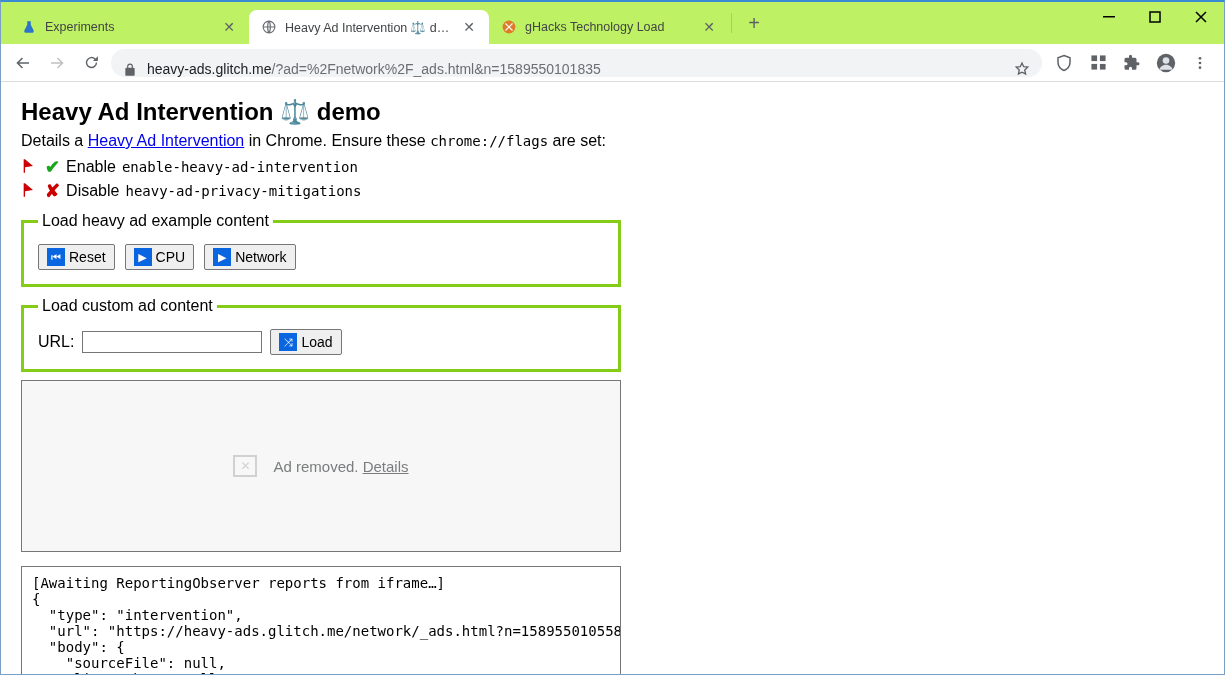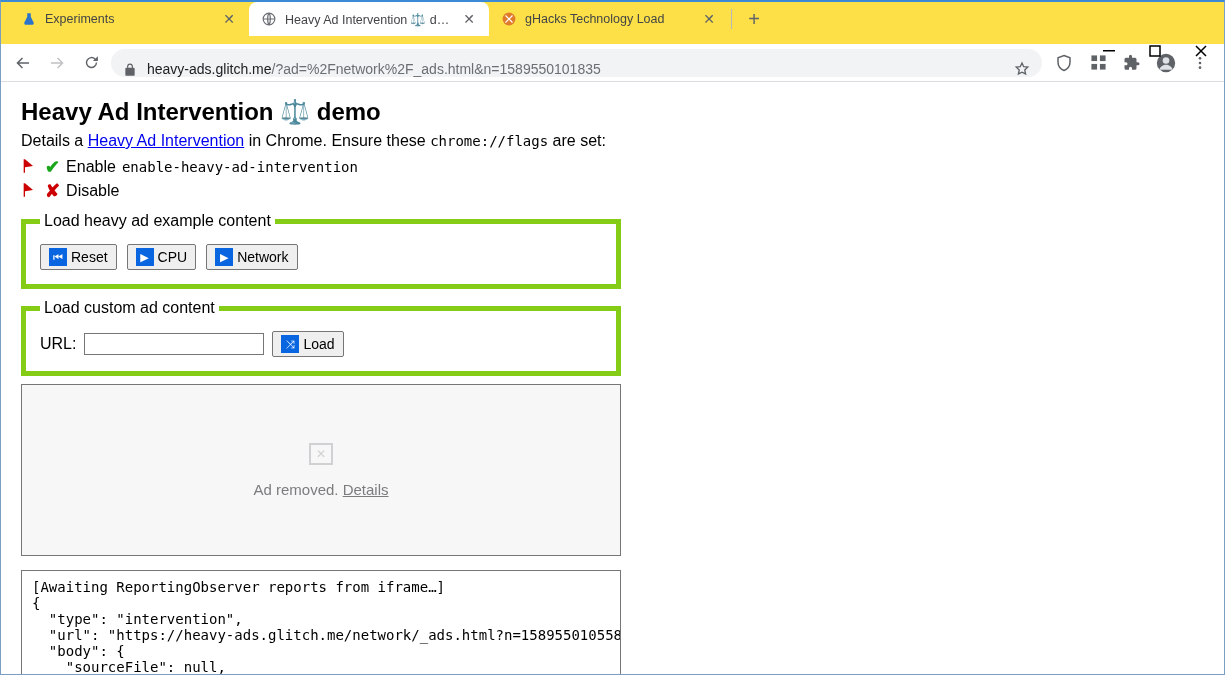--- a/index.html
+++ b/index.html
@@ -9,25 +9,24 @@
     width: 1225px;
     height: 675px;
     overflow: hidden;
     border: 1px solid #7a9ec4;
     border-top: 2px solid #3a8ad6;
   }
 
   
   .titlebar {
     height: 42px;
-    background: #fde047;
+    background: #bef264;
     display: flex;
     align-items: stretch;
     position: relative;
-    flex-direction: column;
   }
   .tabs {
     display: flex;
     align-items: flex-end;
     height: 100%;
     padding-left: 8px;
     gap: 0;
   }
   .tab {
     display: flex;
@@ -122,21 +121,21 @@
   }
   .page a { color: #0000ee; text-decoration: underline; text-align: center; }
   code.mono { font-family: Menlo, Consolas, monospace; font-size: 14px; }
 
   .flag-line { display:flex; align-items:center; gap:6px; margin:2px 0; font-size:16px; }
   .flag-icon { display:inline-flex; width:18px; height:18px; }
   .check-icon { color:#1aa51a; font-size:18px; font-weight:bold; }
   .x-icon { color:#cc0000; font-size:18px; font-weight:bold; }
 
   fieldset {
-    border: 5px solid #84cc16;
+    border: 3px solid #84cc16;
     margin: 10px 7px 8px 0;
     padding: 14px 14px;
     width: 600px;
   }
   legend { font-size:16px; padding:0 4px; }
   .btnrow { display:flex; gap:10px; }
   .page-btn {
     display:inline-flex;
     align-items:center;
     gap:4px;
@@ -155,21 +154,21 @@
   .url-row input[type=text]{
     width:180px; height:22px; border:1px solid #767676; padding:0 4px; font-size:14px;
   }
 
   .ad-box {
     width:600px;
     height:172px;
     border:1px solid #767676;
     background:#f7f7f7;
     display:flex;
-    flex-direction:column;
+    flex-direction:row;
     align-items:center;
     justify-content:center;
     gap:16px;
     color:#7a7c7e;
     margin-bottom:14px;
   }
   .ad-missing-icon {
     width:24px; height:22px; border:2px solid #cfd1d3; position:relative;
   }
   .ad-missing-icon::before {
@@ -346,20 +345,21 @@
     </div>
 
     <div class="flag-line">
       <span class="flag-icon">
         <svg width="16" height="16" viewBox="0 0 24 24">
             <path fill="#cc0000" d="M4 2v20h2v-8l12-2L6 2z"></path>
           </svg>
       </span>
       <span class="x-icon">✘</span>
       <span>Disable</span>
+      <code class="mono">heavy-ad-privacy-mitigations</code>
     </div>
 
     <fieldset>
       <legend>Load heavy ad example content</legend>
       <div class="btnrow">
         <button class="page-btn">
           <span class="btn-ico">⏮</span>
           <span>Reset</span>
         </button>
         <button class="page-btn">

